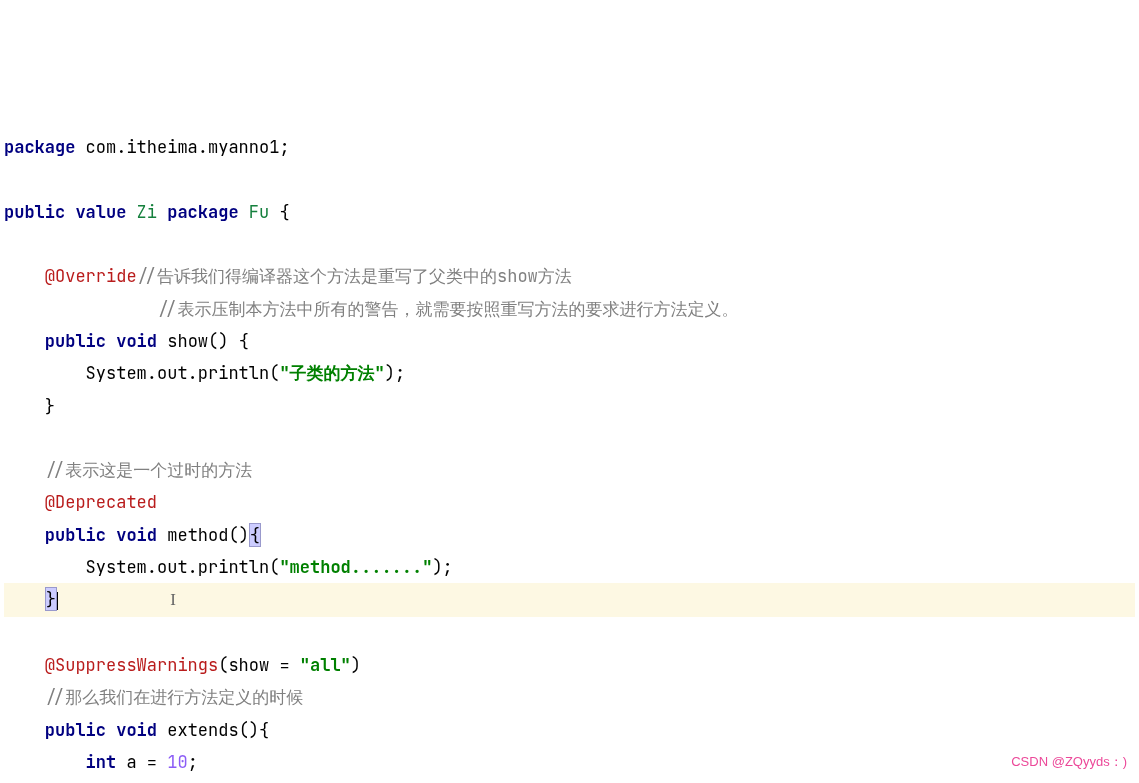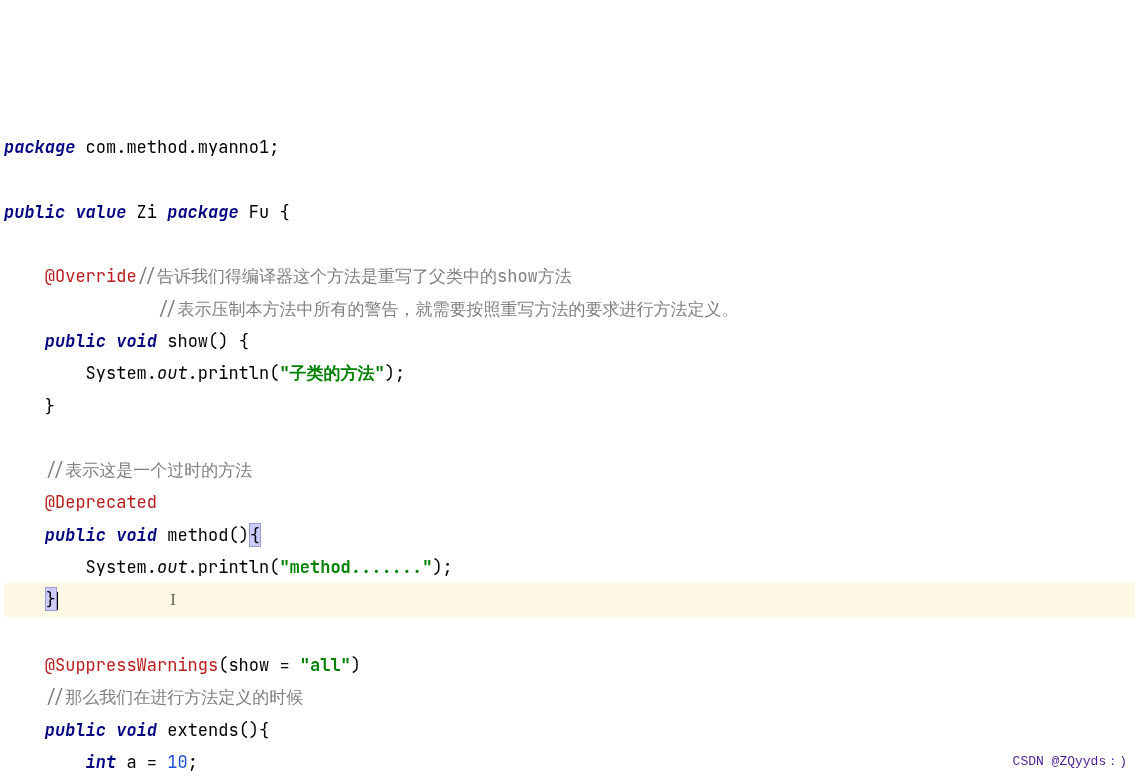--- a/index.html
+++ b/index.html
@@ -13,40 +13,38 @@
       line-height: 1.9;
       background: #ffffff;
       color: #000000;
       white-space: pre;
       padding: 2px 4px;
       position: relative;
     }
     .kw {
       color: #000080;
       font-weight: bold;
-      font-style: italic;
     }
     .clsname {
-      color: #000000;
+      color: #15803d;
     }
     .anno {
       color: #b91c1c;
     }
     .comment {
       color: #808080;
     }
     .str {
       color: #008000;
       font-weight: bold;
     }
     .field {
-      font-style: italic;
     }
     .num {
-      color: #1d4ed8;
+      color: #8b5cf6;
       text-align: center;
     }
     .highlight-brace {
       background: #ccccff;
       border: 1px solid #9999cc;
     }
     .highlight-line {
       background: #fdf8e3;
       display: inline-block;
       width: 100%;
@@ -61,33 +59,33 @@
     .text-cursor {
       display: inline-block;
       font-family: serif;
       color: #666;
     }
     .watermark {
       position: fixed;
       bottom: 8px;
       right: 12px;
       font-size: 13px;
-      color: #4c1d95;
-      font-family: Liberation Mono, monospace;
+      color: #ec4899;
+      font-family: Liberation Sans, sans-serif;
     }
     .code-container {
       position: relative;
     }
   </style>
 </head>
 <body>
 
 
 
-<div class="code-container"><span><span class="kw">package</span><span> com.method.myanno1;</span></span>
+<div class="code-container"><span><span class="kw">package</span><span> com.itheima.myanno1;</span></span>
 
 <span><span class="kw">public</span> <span class="kw">value</span> <span class="clsname">Zi</span> <span class="kw">package</span> <span class="clsname">Fu</span><span> {</span></span>
 
 <span>    <span class="anno">@Override</span><span class="comment">//告诉我们得编译器这个方法是重写了父类中的show方法</span></span>
 <span>               <span class="comment">//表示压制本方法中所有的警告，就需要按照重写方法的要求进行方法定义。</span></span>
 <span>    <span class="kw">public</span> <span class="kw">void</span><span> show() {</span></span>
 <span><span>        System.</span><span class="field">out</span><span>.println(</span><span class="str">"子类的方法"</span><span>);</span></span>
 <span><span>    }</span></span>
 
 <span><span class="comment">    //表示这是一个过时的方法</span></span>

